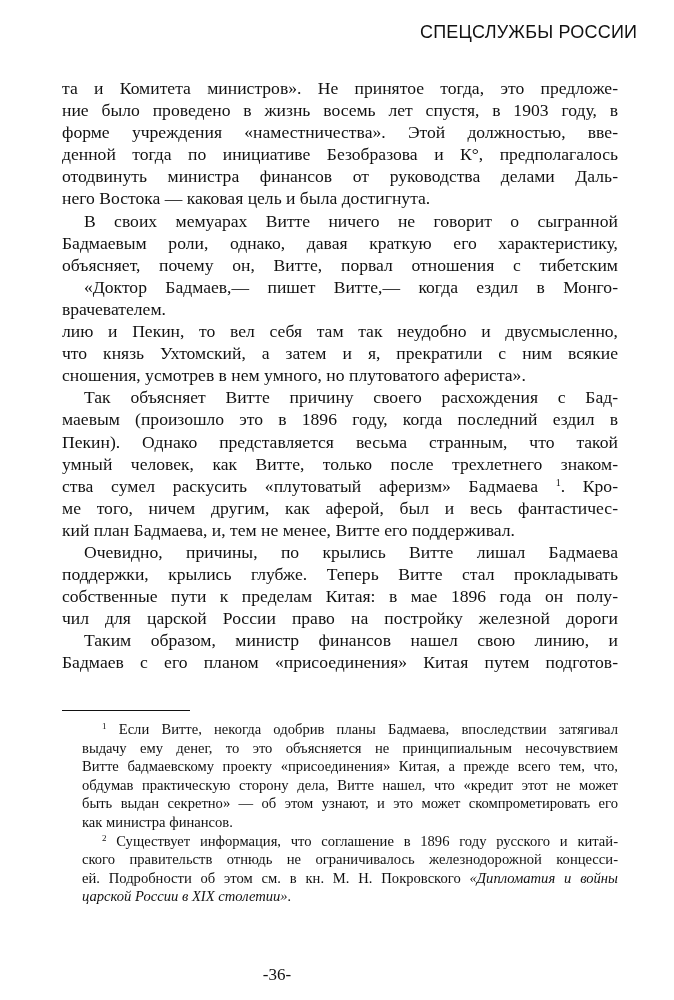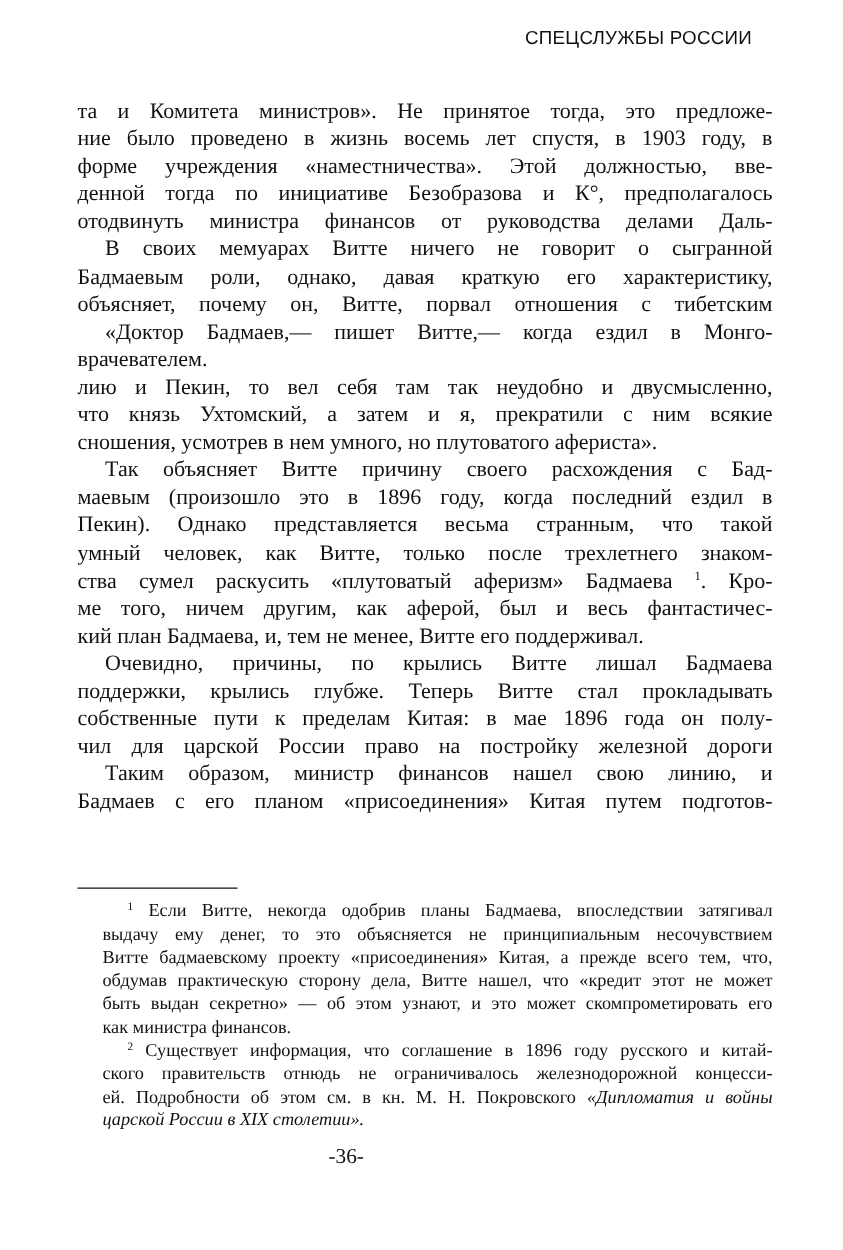--- a/index.html
+++ b/index.html
@@ -3,21 +3,21 @@
 <meta charset="utf-8">
 <style>
   html, body { margin: 0; padding: 0; background: #ffffff; }
   body {
     width: 674px; height: 1000px; position: relative; overflow: hidden;
     font-family: "Liberation Serif", "DejaVu Serif", serif;
     color: #111111;
   }
   .running-head {
     position: absolute; left: 420px; top: 22px; width: 198px;
-    font-size: 15px; letter-spacing: 0.2px; text-align: left;
+    font-size: 18px; letter-spacing: 0.2px; text-align: center;
     font-family: "Liberation Sans", "DejaVu Sans", sans-serif;
     font-weight: normal; white-space: nowrap;
   }
   .main {
     position: absolute; left: 62px; top: 77px; width: 556px;
     font-size: 17.6px; line-height: 22.1px;
   }
   .line {
     display: block; text-align: justify; text-align-last: justify;
     white-space: nowrap; height: 22.1px; overflow: visible;
@@ -31,35 +31,36 @@
   }
   .notes {
     position: absolute; left: 62px; top: 720px; width: 556px;
     font-size: 14.6px; line-height: 18.6px;
   }
   .notes .line { height: 18.6px; margin-left: 20px; }
   .notes .line.indent { padding-left: 20px; }
   .notes sup.fn { font-size: 9px; vertical-align: 5px; }
   .italic { font-style: italic; }
   .page-number {
-    position: absolute; left: 0; width: 554px; top: 915px; text-align: center;
+    position: absolute; left: 0; width: 554px; top: 965px; text-align: center;
     font-size: 17px;
   }
 </style>
 </head>
 <body>
 
 <div class="running-head">СПЕЦСЛУЖБЫ РОССИИ</div>
 
 <div class="main">
   <span class="line">та и Комитета министров». Не принятое тогда, это предложе-</span>
   <span class="line">ние было проведено в жизнь восемь лет спустя, в 1903 году, в</span>
   <span class="line">форме учреждения «наместничества». Этой должностью, вве-</span>
   <span class="line">денной тогда по инициативе Безобразова и К°, предполагалось</span>
   <span class="line">отодвинуть министра финансов от руководства делами Даль-</span>
+  <span class="line last">него Востока — каковая цель и была достигнута.</span>
 
   <span class="line indent">В своих мемуарах Витте ничего не говорит о сыгранной</span>
   <span class="line">Бадмаевым роли, однако, давая краткую его характеристику,</span>
   <span class="line">объясняет, почему он, Витте, порвал отношения с тибетским</span>
   <span class="line indent">«Доктор Бадмаев,— пишет Витте,— когда ездил в Монго-</span>
 
   <span class="line last">врачевателем.</span>
   <span class="line">лию и Пекин, то вел себя там так неудобно и двусмысленно,</span>
   <span class="line">что князь Ухтомский, а затем и я, прекратили с ним всякие</span>
   <span class="line last">сношения, усмотрев в нем умного, но плутоватого афериста».</span>

